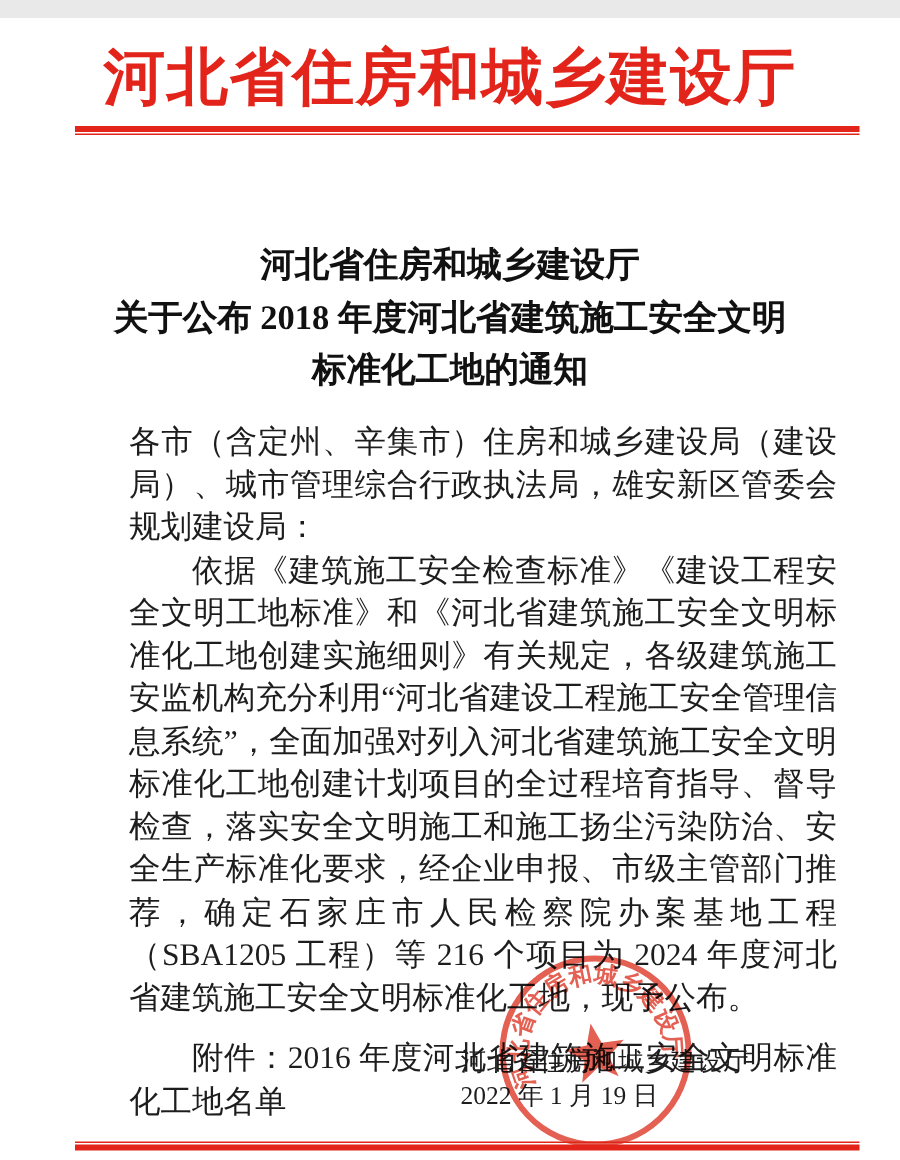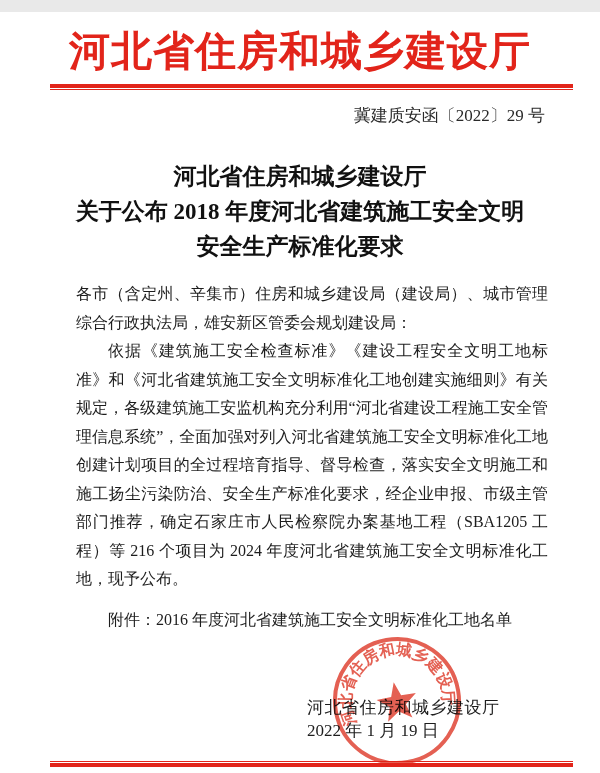--- a/index.html
+++ b/index.html
@@ -23,22 +23,22 @@
   .doc-number {
     position:absolute; top:92px; right:55px;
     font-size:17px; color:#2a2a2a; white-space:nowrap;
   }
   .doc-title {
     position:absolute; top:147px; left:0; width:600px;
     text-align:center; font-size:23px; font-weight:bold;
     line-height:35px; color:#111;
   }
   .body-block {
-    position:absolute; top:268px; left:76px; width:472px;
-    font-size:16px; line-height:28.5px; text-align:justify;
+    position:absolute; top:268px; left:86px; width:472px;
+    font-size:21px; line-height:28.5px; text-align:justify;
   }
   .para-indent { text-indent:2em; }
   .attachment { margin-top:12px; text-indent:2em; }
   .sig-name {
     position:absolute; top:684px; left:307px; width:190px;
     font-size:17px; letter-spacing:0.5px; white-space:nowrap;
   }
   .sig-date {
     position:absolute; top:707px; left:307px; width:190px;
     text-align:left; font-size:17px; white-space:nowrap;
@@ -55,26 +55,25 @@
 <div class="page">
 
   <div class="masthead">河北省住房和城乡建设厅</div>
 
   <div class="rule rule-top">
     <div class="thick"></div>
     <div class="gap"></div>
     <div class="thin"></div>
   </div>
 
-  <div class="doc-number">冀建质安函〔2022〕29 号</div>
 
   <div class="doc-title">
     <div>河北省住房和城乡建设厅</div>
     <div>关于公布 2018 年度河北省建筑施工安全文明</div>
-    <div>安全生产标准化要求</div>
+    <div>标准化工地的通知</div>
   </div>
 
   <div class="body-block">
     <p class="addressee">各市（含定州、辛集市）住房和城乡建设局（建设局）、城市管理综合行政执法局，雄安新区管委会规划建设局：</p>
     <p class="para-indent">依据《建筑施工安全检查标准》《建设工程安全文明工地标准》和《河北省建筑施工安全文明标准化工地创建实施细则》有关规定，各级建筑施工安监机构充分利用“河北省建设工程施工安全管理信息系统”，全面加强对列入河北省建筑施工安全文明标准化工地创建计划项目的全过程培育指导、督导检查，落实安全文明施工和施工扬尘污染防治、安全生产标准化要求，经企业申报、市级主管部门推荐，确定石家庄市人民检察院办案基地工程（SBA1205 工程）等 216 个项目为 2024 年度河北省建筑施工安全文明标准化工地，现予公布。</p>
     <p class="attachment">附件：2016 年度河北省建筑施工安全文明标准化工地名单</p>
   </div>
 
   <div class="sig-name">河北省住房和城乡建设厅</div>
   <div class="sig-date">2022 年 1 月 19 日</div>

